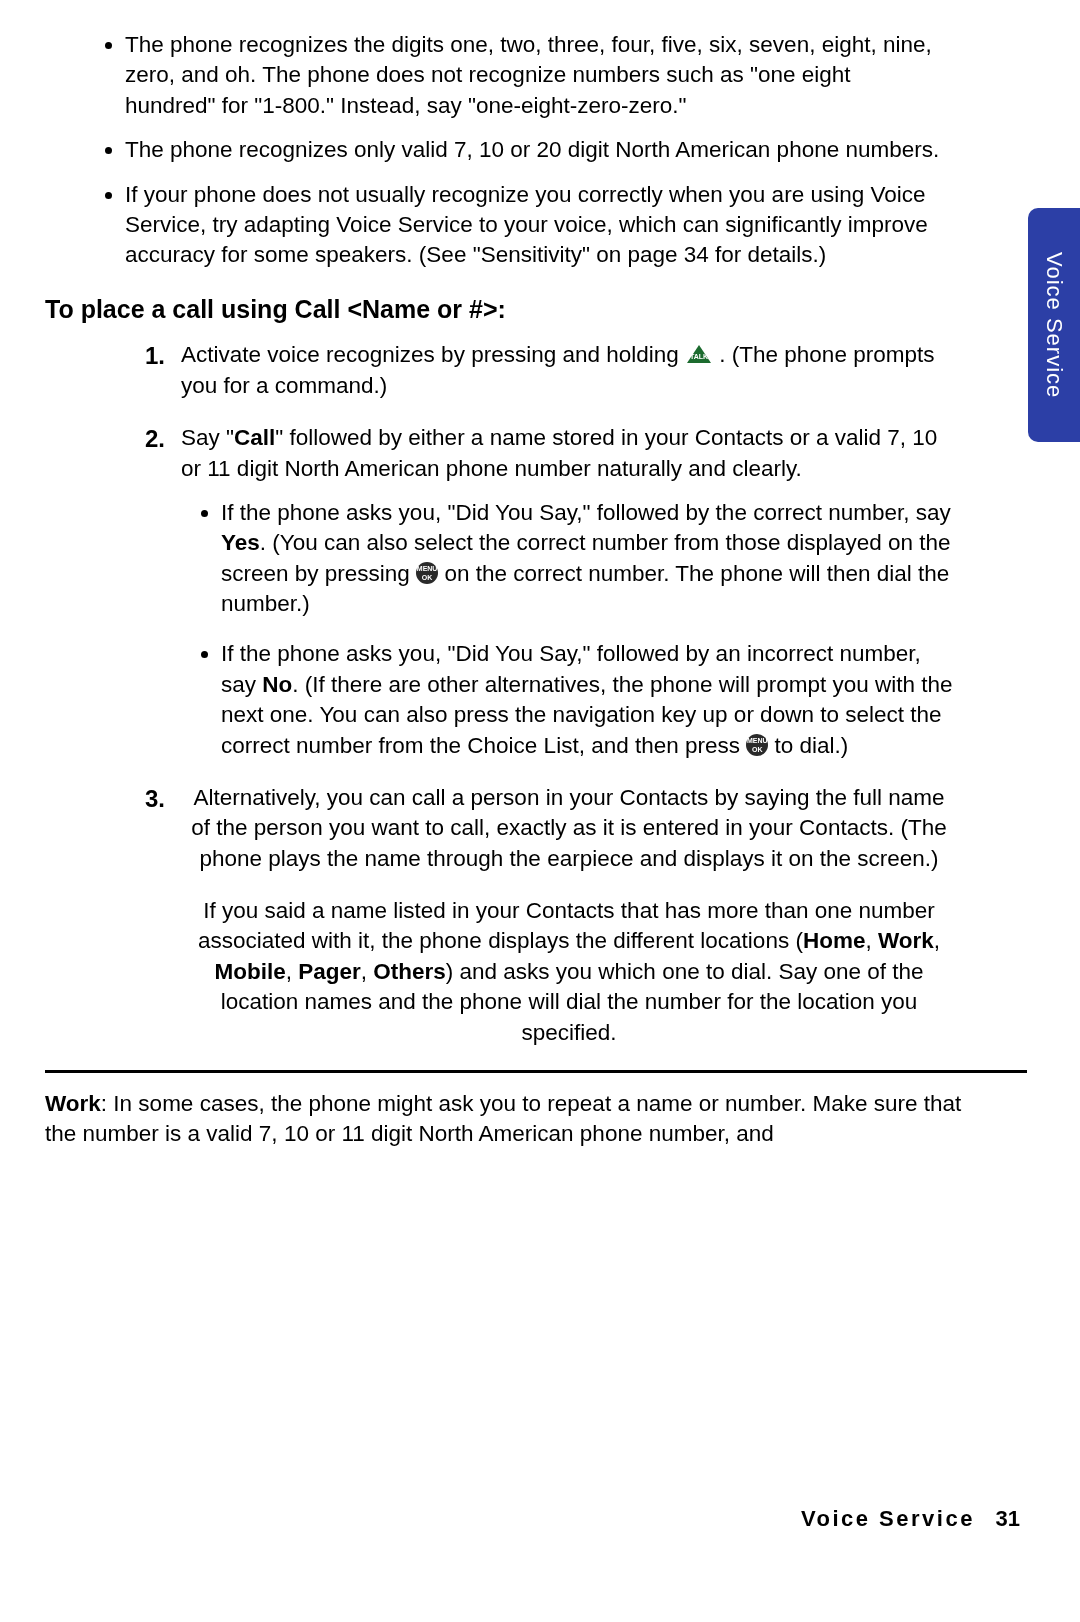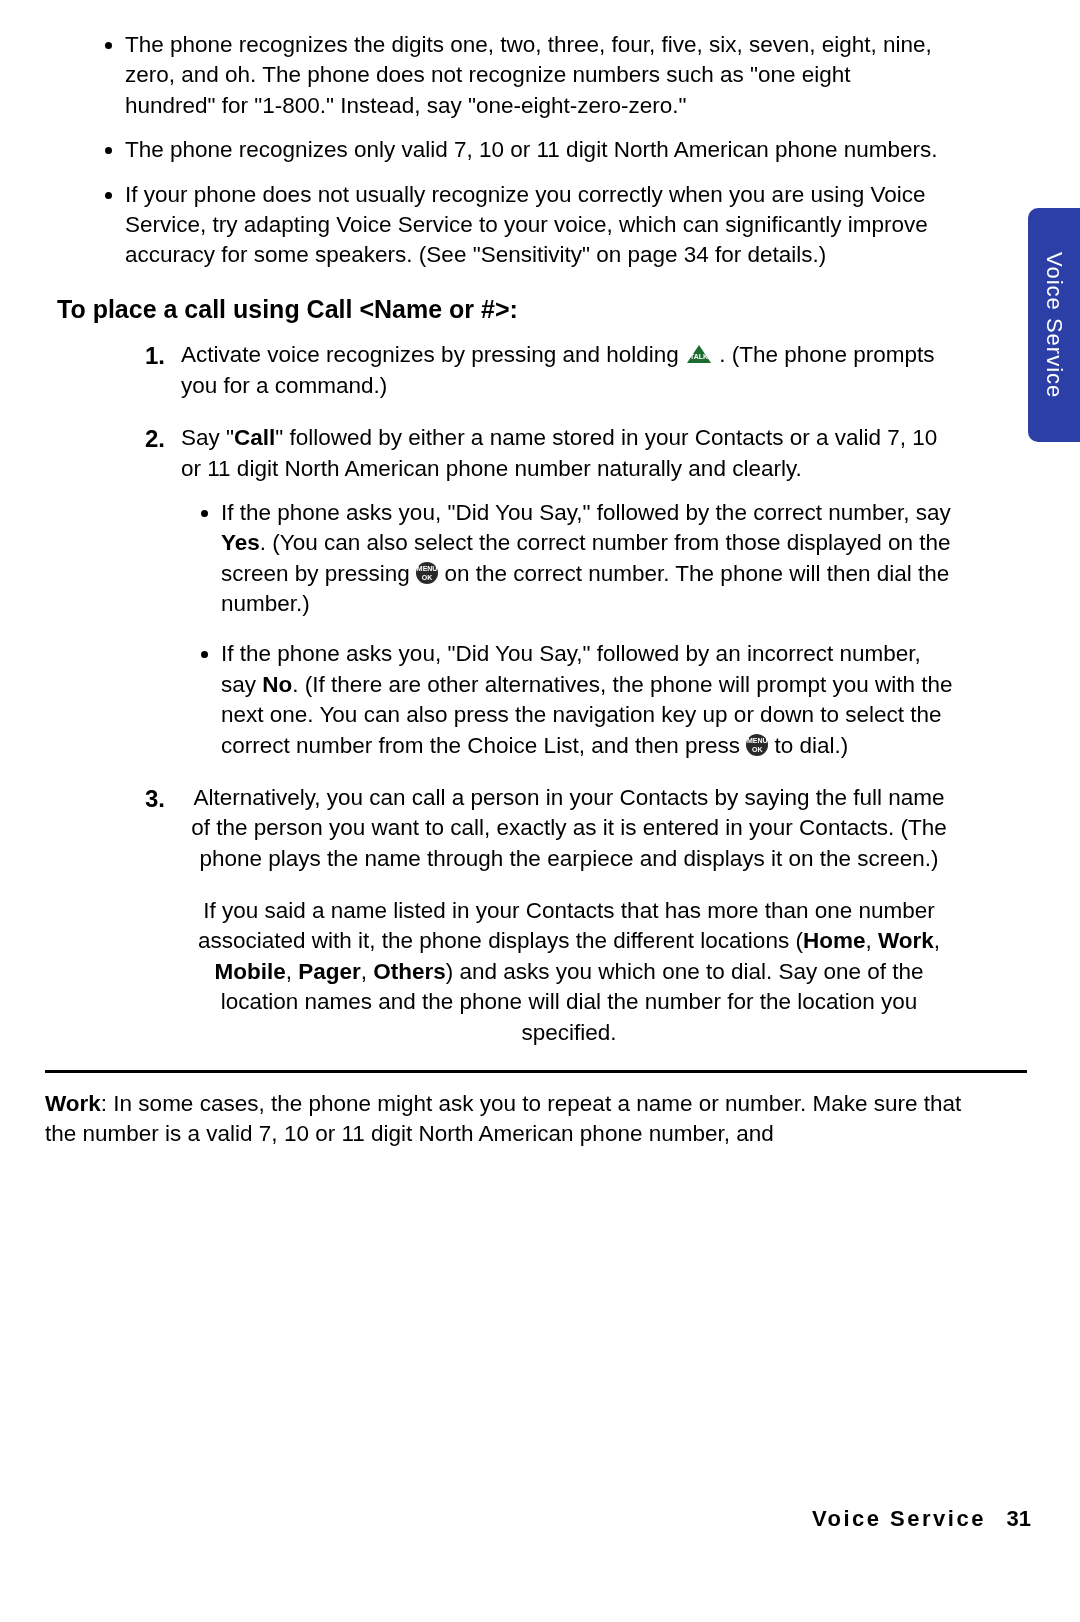--- a/index.html
+++ b/index.html
@@ -56,21 +56,21 @@
     margin-top: 14px;
   }
   ul.sub-bullets > li {
     margin-bottom: 20px;
   }
   .heading {
     font-family: "Arial Narrow", Arial, sans-serif;
     font-stretch: condensed;
     font-weight: bold;
     font-size: 25px;
-    margin: 22px 0 14px 12px;
+    margin: 22px 0 14px 0;
   }
   ol.steps {
     list-style: none;
     margin: 0;
     padding: 0 70px 0 100px;
   }
   ol.steps > li {
     position: relative;
     margin-bottom: 22px;
     padding-left: 36px;
@@ -120,21 +120,21 @@
     border: none;
     border-top: 3px solid #000;
     margin: 12px 0 16px 0;
   }
   .note-block {
     padding: 0 40px 0 0;
   }
   .footer {
     position: absolute;
     bottom: 88px;
-    right: 49px;
+    right: 60px;
     font-family: "Arial Narrow", Arial, sans-serif;
     font-stretch: condensed;
     font-weight: bold;
     font-size: 22px;
     letter-spacing: 2.5px;
     text-align: center;
   }
   .footer .pg {
     letter-spacing: 0;
     margin-left: 12px;
@@ -144,21 +144,21 @@
 <body>
 
 <div class="side-tab">
   <span>Voice Service</span>
 </div>
 
 <div class="page">
 
   <ul class="top-bullets">
     <li>The phone recognizes the digits one, two, three, four, five, six, seven, eight, nine, zero, and oh. The phone does not recognize numbers such as "one eight hundred" for "1-800." Instead, say "one-eight-zero-zero."</li>
-    <li>The phone recognizes only valid 7, 10 or 11 digit North American phone numbers.</li>
+    <li>The phone recognizes only valid 7, 10 or 20 digit North American phone numbers.</li>
     <li>If your phone does not usually recognize you correctly when you are using Voice Service, try adapting Voice Service to your voice, which can significantly improve accuracy for some speakers. (See "Sensitivity" on page 34 for details.)</li>
   </ul>
 
   <div class="heading">To place a call using Call &lt;Name or #&gt;:</div>
 
   <ol class="steps">
 
     <li>
       <span class="num">1.</span>
       <span>Activate voice recognizes by pressing and holding </span>

